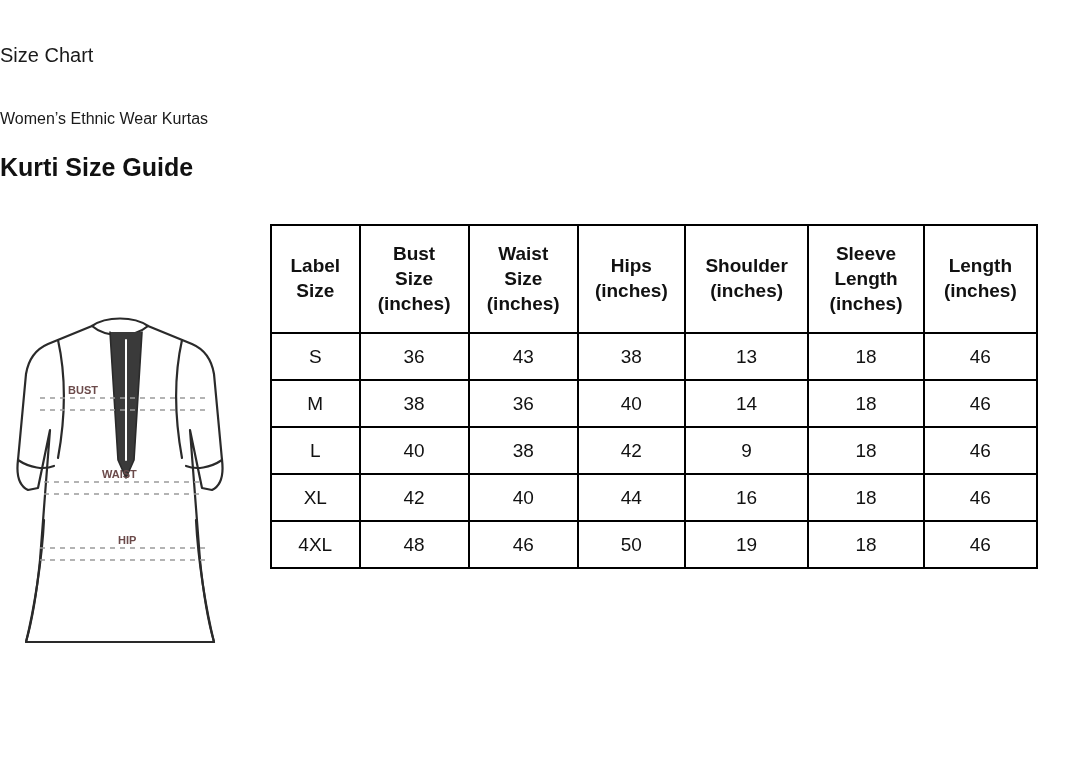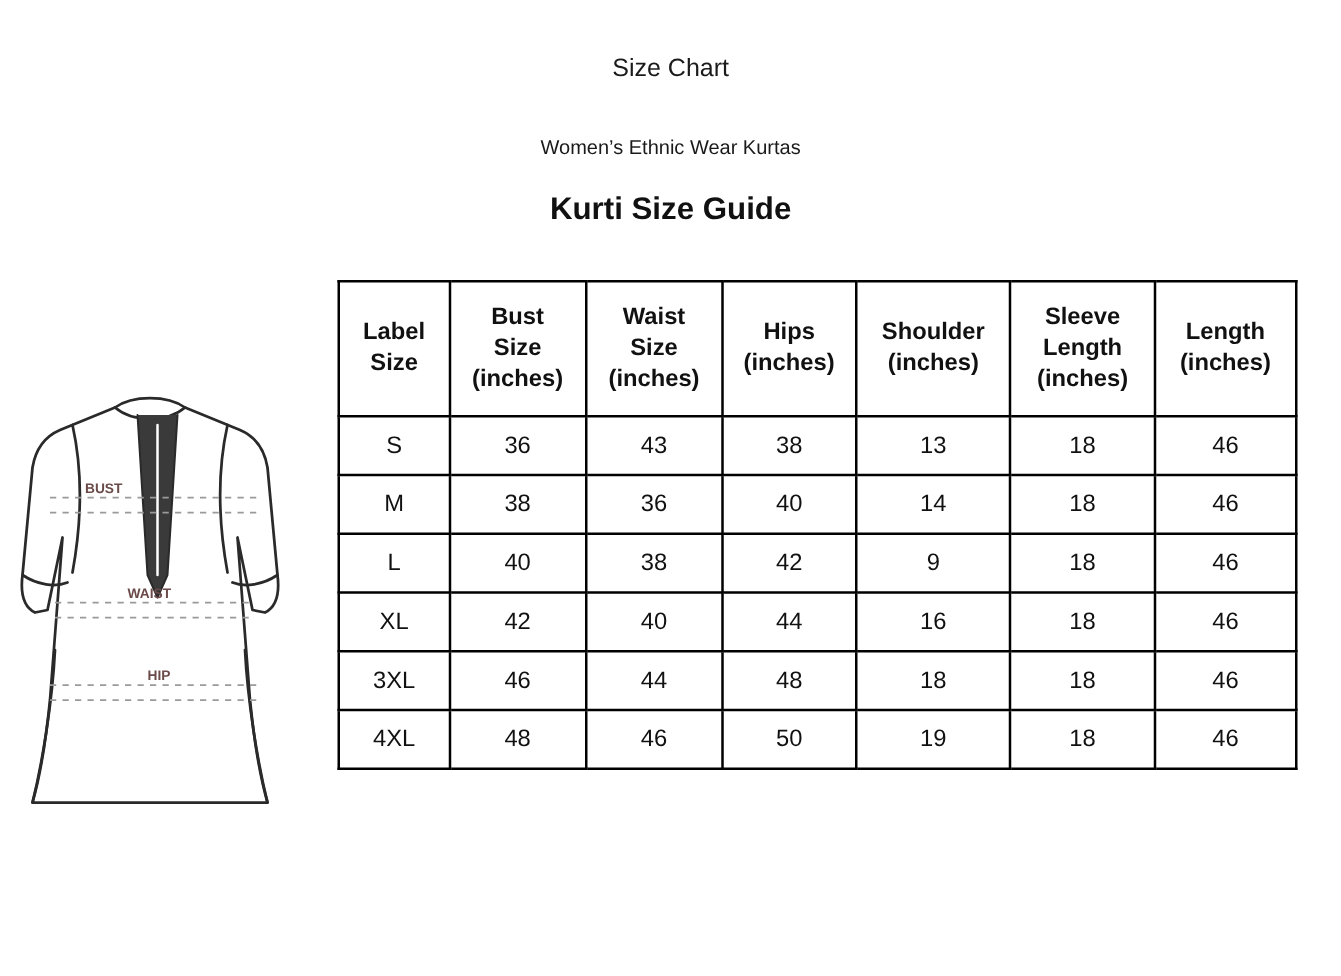--- a/index.html
+++ b/index.html
@@ -21,21 +21,20 @@
     width: 1073px;
     height: 781px;
   }
 
   
   .headings {
     position: absolute;
     top: 42px;
     left: 0;
     width: 1073px;
-    text-align: center;
   }
   .heading-1 {
     font-size: 20px;
     line-height: 26px;
     font-weight: 400;
     color: #1a1a1a;
   }
   .heading-2 {
     font-size: 16px;
     line-height: 26px;
@@ -235,29 +234,20 @@
         <tr>
           <td>XL</td>
           <td>42</td>
           <td>40</td>
           <td>44</td>
           <td>16</td>
           <td>18</td>
           <td>46</td>
         </tr>
         <tr>
-          <td>3XL</td>
-          <td>46</td>
-          <td>44</td>
-          <td>48</td>
-          <td>18</td>
-          <td>18</td>
-          <td>46</td>
-        </tr>
-        <tr>
           <td>4XL</td>
           <td>48</td>
           <td>46</td>
           <td>50</td>
           <td>19</td>
           <td>18</td>
           <td>46</td>
         </tr>
       </tbody>
     </table>

